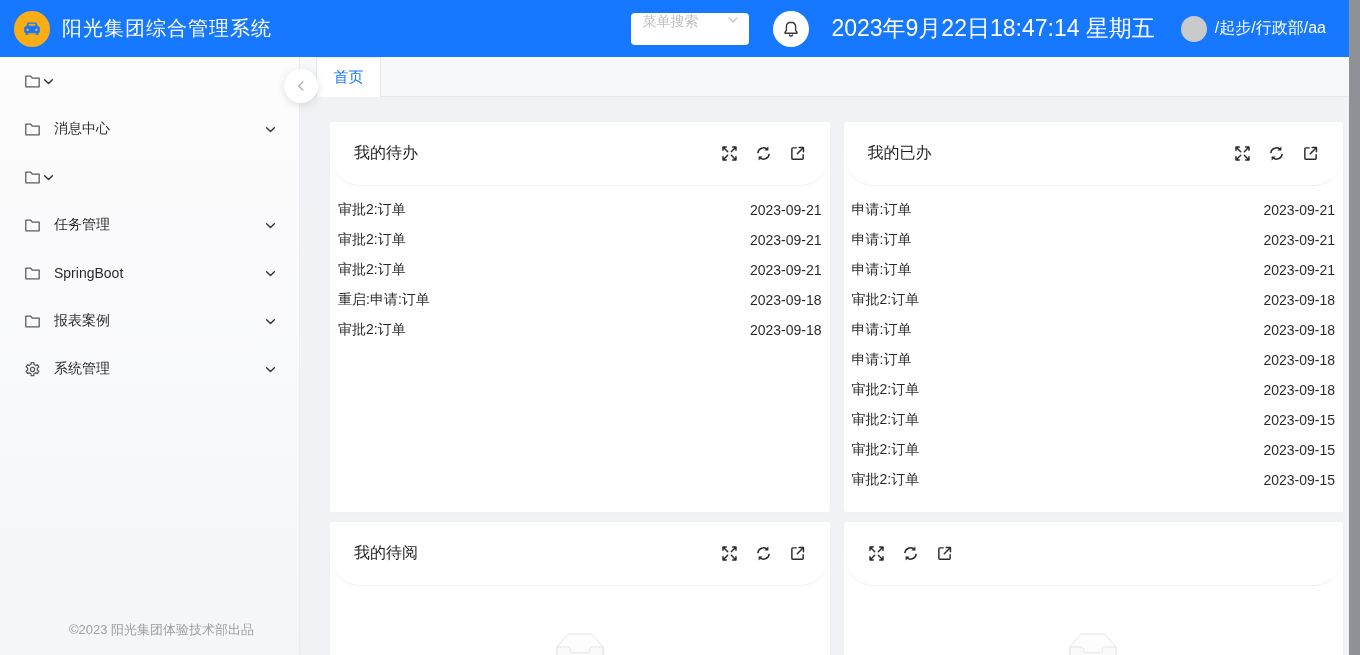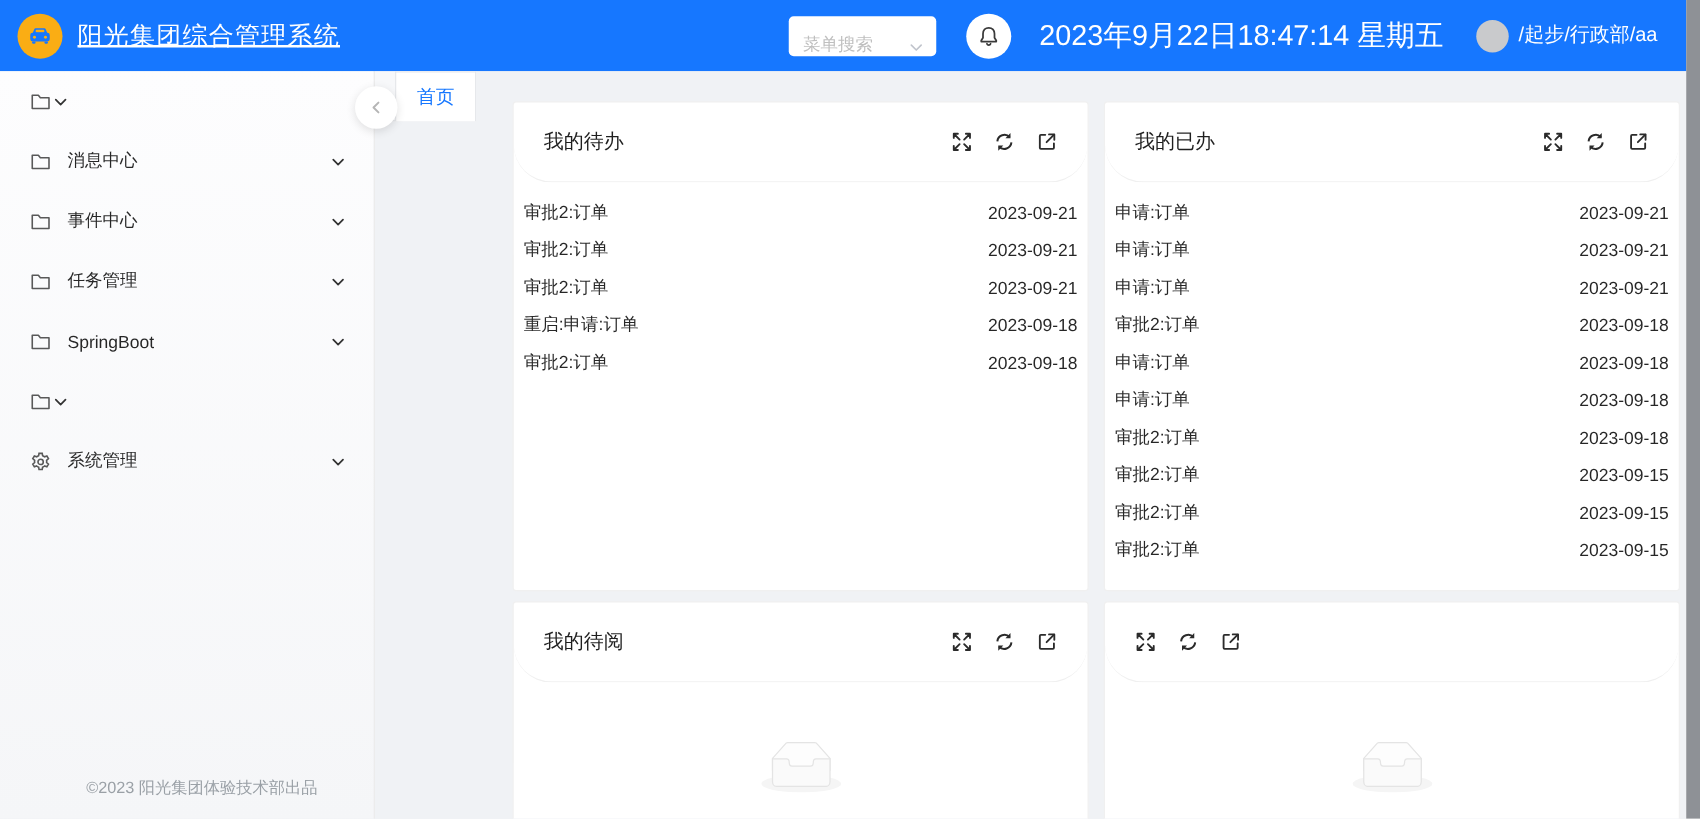--- a/index.html
+++ b/index.html
@@ -5,24 +5,24 @@
   * { margin:0; padding:0; box-sizing:border-box; }
   html,body { width:1360px; height:655px; overflow:hidden;
     font-family:"Liberation Sans", sans-serif; background:#f0f2f5; }
   body { position:relative; }
 
   
   .topbar { height:57px; background:#1677ff; display:flex; align-items:center;
     padding:0 34px 0 14px; }
   .logo { width:36px; height:36px; border-radius:50%; background:#faad14;
     display:flex; align-items:center; justify-content:center; flex:0 0 36px; }
-  .app-title { color:#fff; font-size:20px; margin-left:12px; letter-spacing:1px;text-decoration:underline; }
+  .app-title { color:#fff; font-size:20px; margin-left:12px; letter-spacing:1px; }
   .topbar-spacer { flex:1; }
   .menu-search { width:118px; height:32px; background:#fff; border-radius:4px;
-    display:flex; align-items:flex-end; padding:0 9px 0 11px; cursor:pointer; }
+    display:flex; align-items:flex-start; padding:0 9px 0 11px; cursor:pointer; }
   .menu-search .ph { color:#bfbfbf; font-size:14px; flex:1; }
   .bell-wrap { width:36px; height:36px; border-radius:50%; background:#fff;
     display:flex; align-items:center; justify-content:center; margin-left:24px; cursor:pointer; }
   .datetime { color:#fff; font-size:23px; font-weight:500; margin-left:22px; white-space:nowrap; }
   .avatar { width:26px; height:26px; border-radius:50%; background:#c9cacc; margin-left:26px; flex:0 0 26px; }
   .user-path { color:#fff; font-size:16px; margin-left:8px; white-space:nowrap; }
 
   
   .layout { display:flex; height:598px; position:relative; }
 
@@ -32,21 +32,21 @@
   .mi-icon { width:18px; display:flex; color:#595959; }
   .mi-label { margin-left:12px; font-size:14px; color:rgba(0,0,0,.85); flex:1; }
   .mi-caret { color:#333; display:flex; }
   .sidebar-footer { position:absolute; bottom:16px; left:12px; width:100%;
     text-align:center; color:#9aa0a6; font-size:13px; }
 
   .collapse-btn { position:absolute; left:284px; top:12px; width:34px; height:34px;
     border-radius:50%; background:#fff; box-shadow:0 2px 8px rgba(0,0,0,.12);
     display:flex; align-items:center; justify-content:center; z-index:6; cursor:pointer; }
 
-  .main { flex:1; min-width:0; display:flex; flex-direction:row;justify-content:flex-end; }
+  .main { flex:1; min-width:0; display:flex; flex-direction:column;justify-content:flex-end; }
   .tabbar { height:40px; flex:0 0 40px; background:#f7f8fa; border-bottom:1px solid #e6e8eb;
     display:flex; align-items:stretch; padding-left:16px; }
   .tab { height:40px; min-width:65px; background:#fff; border:1px solid #e6e8eb; border-bottom:none;
     display:flex; align-items:center; justify-content:center; color:#1677ff; font-size:15px;
     cursor:pointer; padding:0 14px; }
 
   .content { flex:1; background:#f0f2f5; padding:24px 16px 0 29px;
     display:grid; grid-template-columns:1fr 1fr; gap:8px 12px; grid-auto-rows:392px; overflow:hidden; }
 
   
@@ -144,21 +144,20 @@
             </svg>
           </span>
         </div>
         <div class="menu-item">
           <span class="mi-icon">
             <svg width="17" height="17" viewBox="0 0 16 16">
               <path d="M1.7 13V3h4.6l1.5 1.9h6.5V13H1.7z" fill="none" stroke="currentColor" stroke-width="1.2" stroke-linejoin="round"></path>
             </svg>
           </span>
 
-          <span class="mi-label">事件中心</span>
           <span class="mi-caret">
             <svg width="13" height="13" viewBox="0 0 16 16">
               <path d="M3.2 5.8L8 10.6l4.8-4.8" fill="none" stroke="currentColor" stroke-width="1.7" stroke-linecap="round" stroke-linejoin="round"></path>
             </svg>
           </span>
         </div>
         <div class="menu-item">
           <span class="mi-icon">
             <svg width="17" height="17" viewBox="0 0 16 16">
               <path d="M1.7 13V3h4.6l1.5 1.9h6.5V13H1.7z" fill="none" stroke="currentColor" stroke-width="1.2" stroke-linejoin="round"></path>
@@ -186,20 +185,21 @@
             </svg>
           </span>
         </div>
         <div class="menu-item">
           <span class="mi-icon">
             <svg width="17" height="17" viewBox="0 0 16 16">
               <path d="M1.7 13V3h4.6l1.5 1.9h6.5V13H1.7z" fill="none" stroke="currentColor" stroke-width="1.2" stroke-linejoin="round"></path>
             </svg>
           </span>
 
+          <span class="mi-label">报表案例</span>
           <span class="mi-caret">
             <svg width="13" height="13" viewBox="0 0 16 16">
               <path d="M3.2 5.8L8 10.6l4.8-4.8" fill="none" stroke="currentColor" stroke-width="1.7" stroke-linecap="round" stroke-linejoin="round"></path>
             </svg>
           </span>
         </div>
         <div class="menu-item">
 
           <span class="mi-icon">
             <svg viewBox="0 0 16 16" width="17" height="17">

